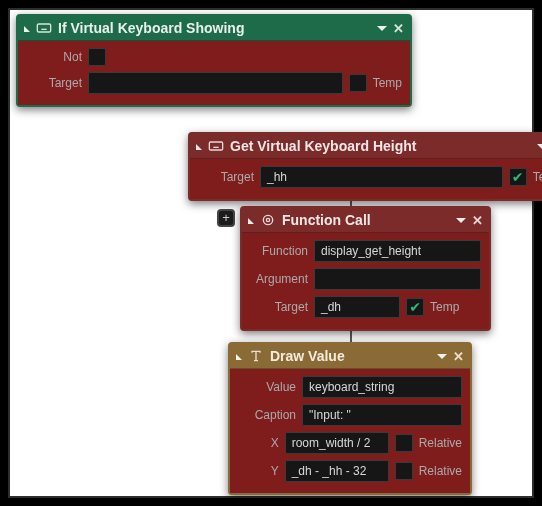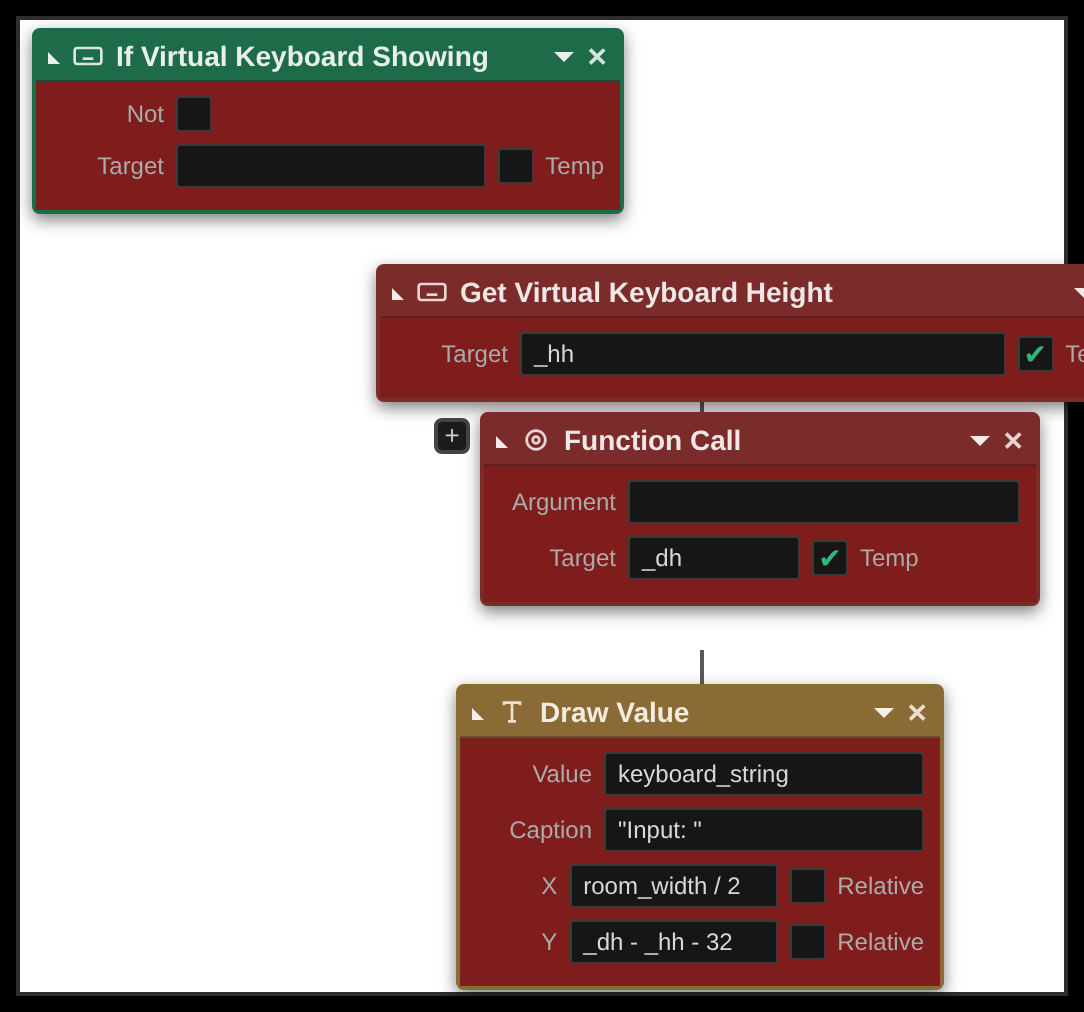--- a/index.html
+++ b/index.html
@@ -140,21 +140,21 @@
   }
 </style>
 </head>
 <body>
 
 <div class="canvas">
 
   <div class="wire" style="left:340px; top:179px; width:2px; height:18px;"></div>
   <div class="wire" style="left:340px; top:315px; width:2px; height:18px;"></div>
 
-  <div class="node green" style="left:6px; top:4px; width:296px;">
+  <div class="node green" style="left:6px; top:4px; width:396px;">
     <div class="titlebar">
       <span class="collapse"></span>
       <svg class="icon-svg" viewBox="0 0 24 24" fill="none" stroke="currentColor" stroke-width="2">
         <rect x="2" y="6" width="20" height="12" rx="2"></rect>
         <line x1="6" y1="10" x2="6" y2="10"></line>
           <line x1="10" y1="10" x2="10" y2="10"></line>
         <line x1="14" y1="10" x2="14" y2="10"></line>
           <line x1="18" y1="10" x2="18" y2="10"></line>
         <line x1="8" y1="14" x2="16" y2="14"></line>
       </svg>
@@ -200,33 +200,37 @@
         <div class="check on">
             <span class="mark">✔</span>
           </div>
         <div class="rlabel">Temp</div>
       </div>
     </div>
   </div>
 
   <div class="add-btn" style="left:207px; top:199px;">+</div>
 
-  <div class="node red" style="left:230px; top:196px; width:280px;">
+  <div class="node red" style="left:230px; top:196px; width:251px;">
     <div class="titlebar">
       <span class="collapse"></span>
       <svg class="icon-svg" viewBox="0 0 24 24" fill="none" stroke="currentColor" stroke-width="2">
         <circle cx="12" cy="12" r="7"></circle>
         <circle cx="12" cy="12" r="2.5"></circle>
       </svg>
       <span>Function Call</span>
       <span class="spacer"></span>
       <span class="tri"></span>
       <span class="close">✕</span>
     </div>
     <div class="body">
+      <div class="row">
+        <div class="label">Function</div>
+        <div class="input">display_get_height</div>
+      </div>
       <div class="row">
         <div class="label">Argument</div>
         <div class="input"></div>
       </div>
       <div class="row">
         <div class="label">Target</div>
         <div class="input short" style="flex:0 0 72px;">_dh</div>
         <div class="check on">
             <span class="mark">✔</span>
           </div>

